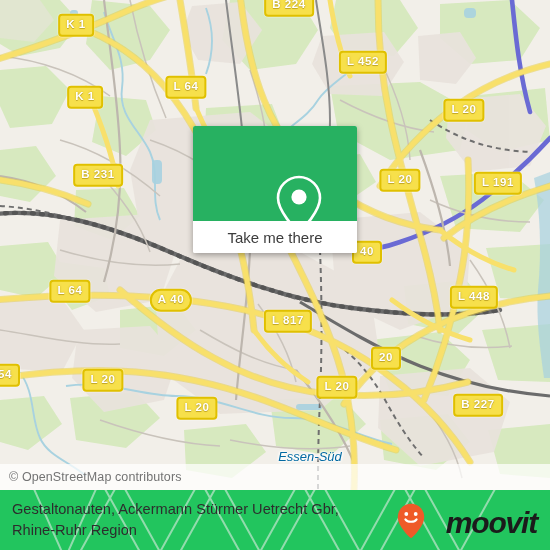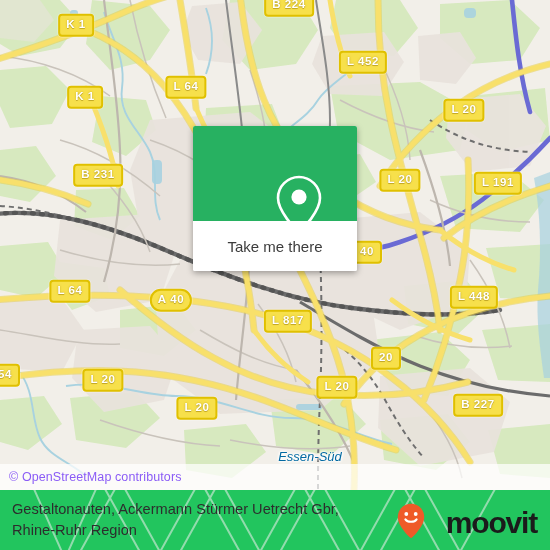--- a/index.html
+++ b/index.html
@@ -54,50 +54,50 @@
     overflow:hidden;
     background:#fff;
   }
   #popup .pop-top{
     height:95px;background:#27b161;position:relative;
   }
   #popup .pop-pin{
     position:absolute;left:50%;top:50%;transform:translate(-50%,-52%);
   }
   #popup .pop-btn{
-    height:50px;background:#ffffff;display:flex;align-items:center;justify-content:center;
+    height:32px;background:#ffffff;display:flex;align-items:center;justify-content:center;
     font-size:15px;color:#3c3c3c;
   }
   #popup .pop-tail{
     position:absolute;left:50%;bottom:-9px;margin-left:-9px;
     width:0;height:0;border-left:9px solid transparent;border-right:9px solid transparent;
     border-top:10px solid #ffffff;
   }
 
   
   #attrib{
     position:absolute;left:0;bottom:0;width:100%;height:26px;
     background:rgba(255,255,255,.72);
     display:flex;align-items:center;
     z-index:15;
   }
-  #attrib span{font-size:12.5px;color:#8b5cf6;padding-left:9px;letter-spacing:.1px;}
+  #attrib span{font-size:12.5px;color:#737373;padding-left:9px;letter-spacing:.1px;}
 
   
   #footer{
     position:absolute;left:0;top:490px;width:550px;height:60px;
     background:#22c55e;overflow:hidden;
   }
   #footer .wm{position:absolute;left:0;top:-20px;opacity:.55;}
   #footer .ftxt{
     position:absolute;left:12px;top:9px;width:370px;
     font-size:14.6px;line-height:21px;color:#2d2d2d;
   }
   #footer .logo{
-    position:absolute;right:13px;top:13px;display:flex;align-items:center;gap:20px;
+    position:absolute;right:13px;top:13px;display:flex;align-items:center;gap:20px;font-style:italic;
   }
   #footer .logo .word{
     font-size:30px;font-weight:bold;color:#1b1b1b;letter-spacing:-1.2px;line-height:1;
     margin-left:1px;
   }
 </style>
 </head>
 <body>
 
 <div id="app">

